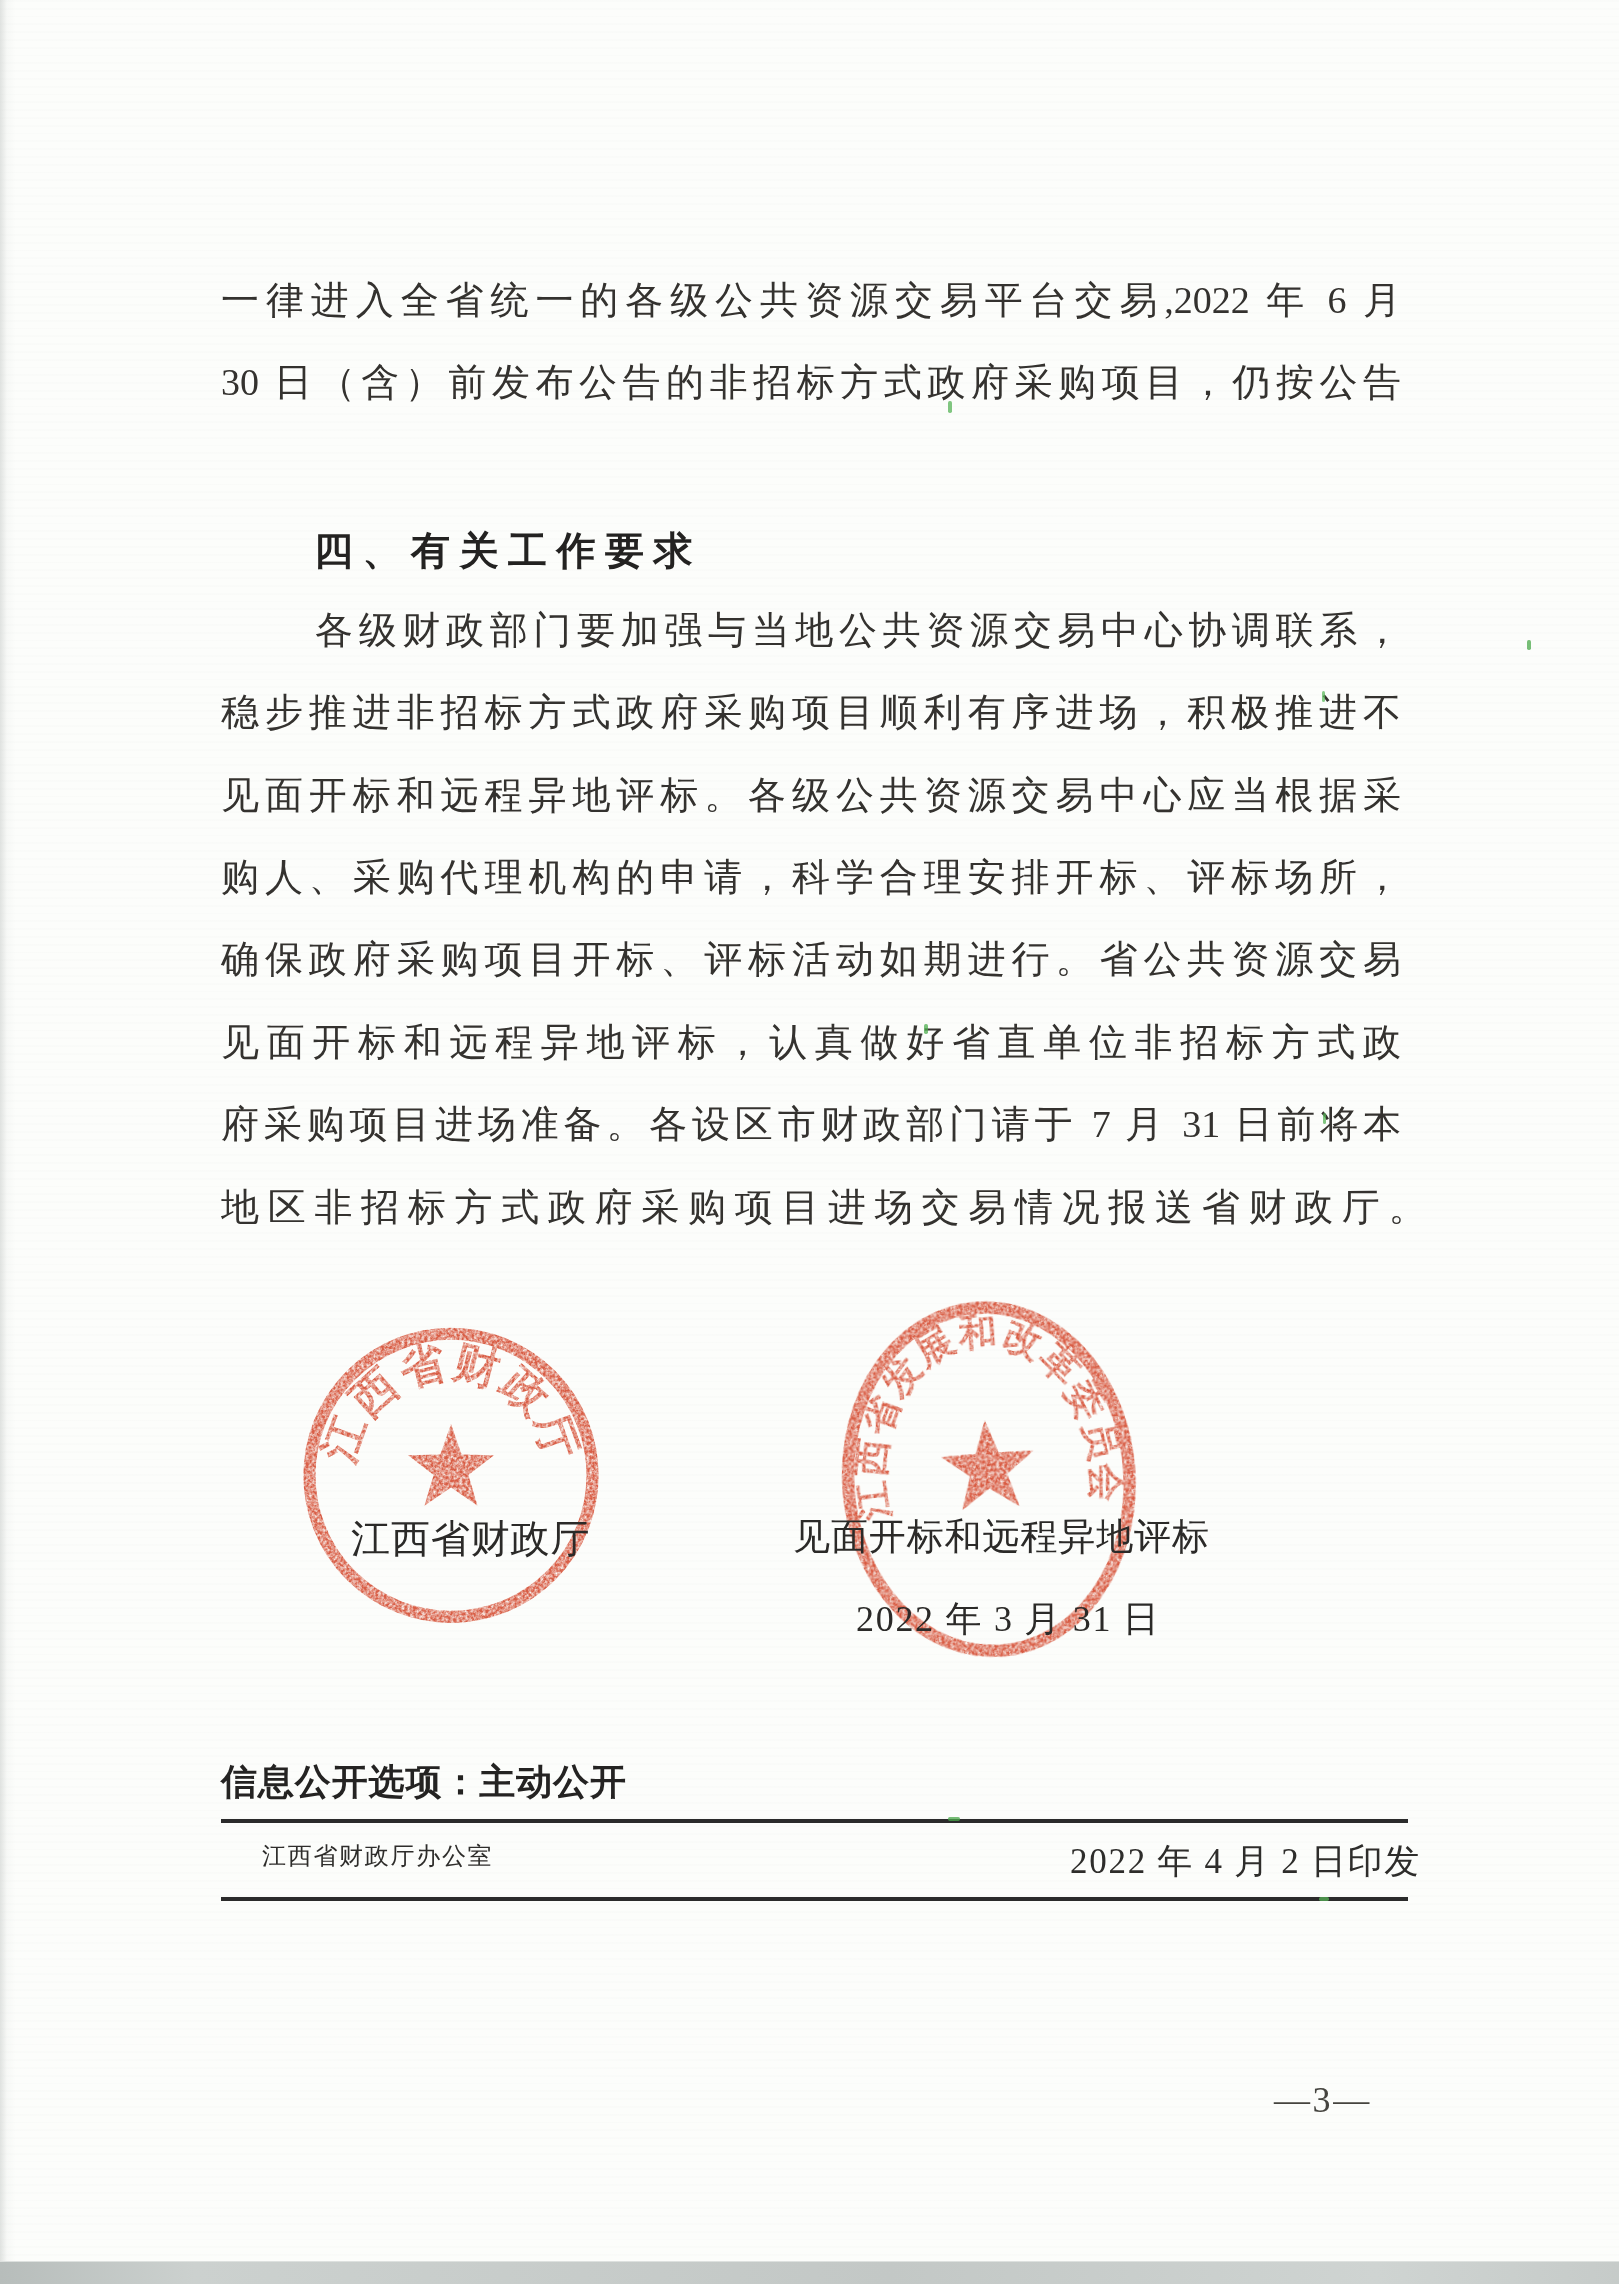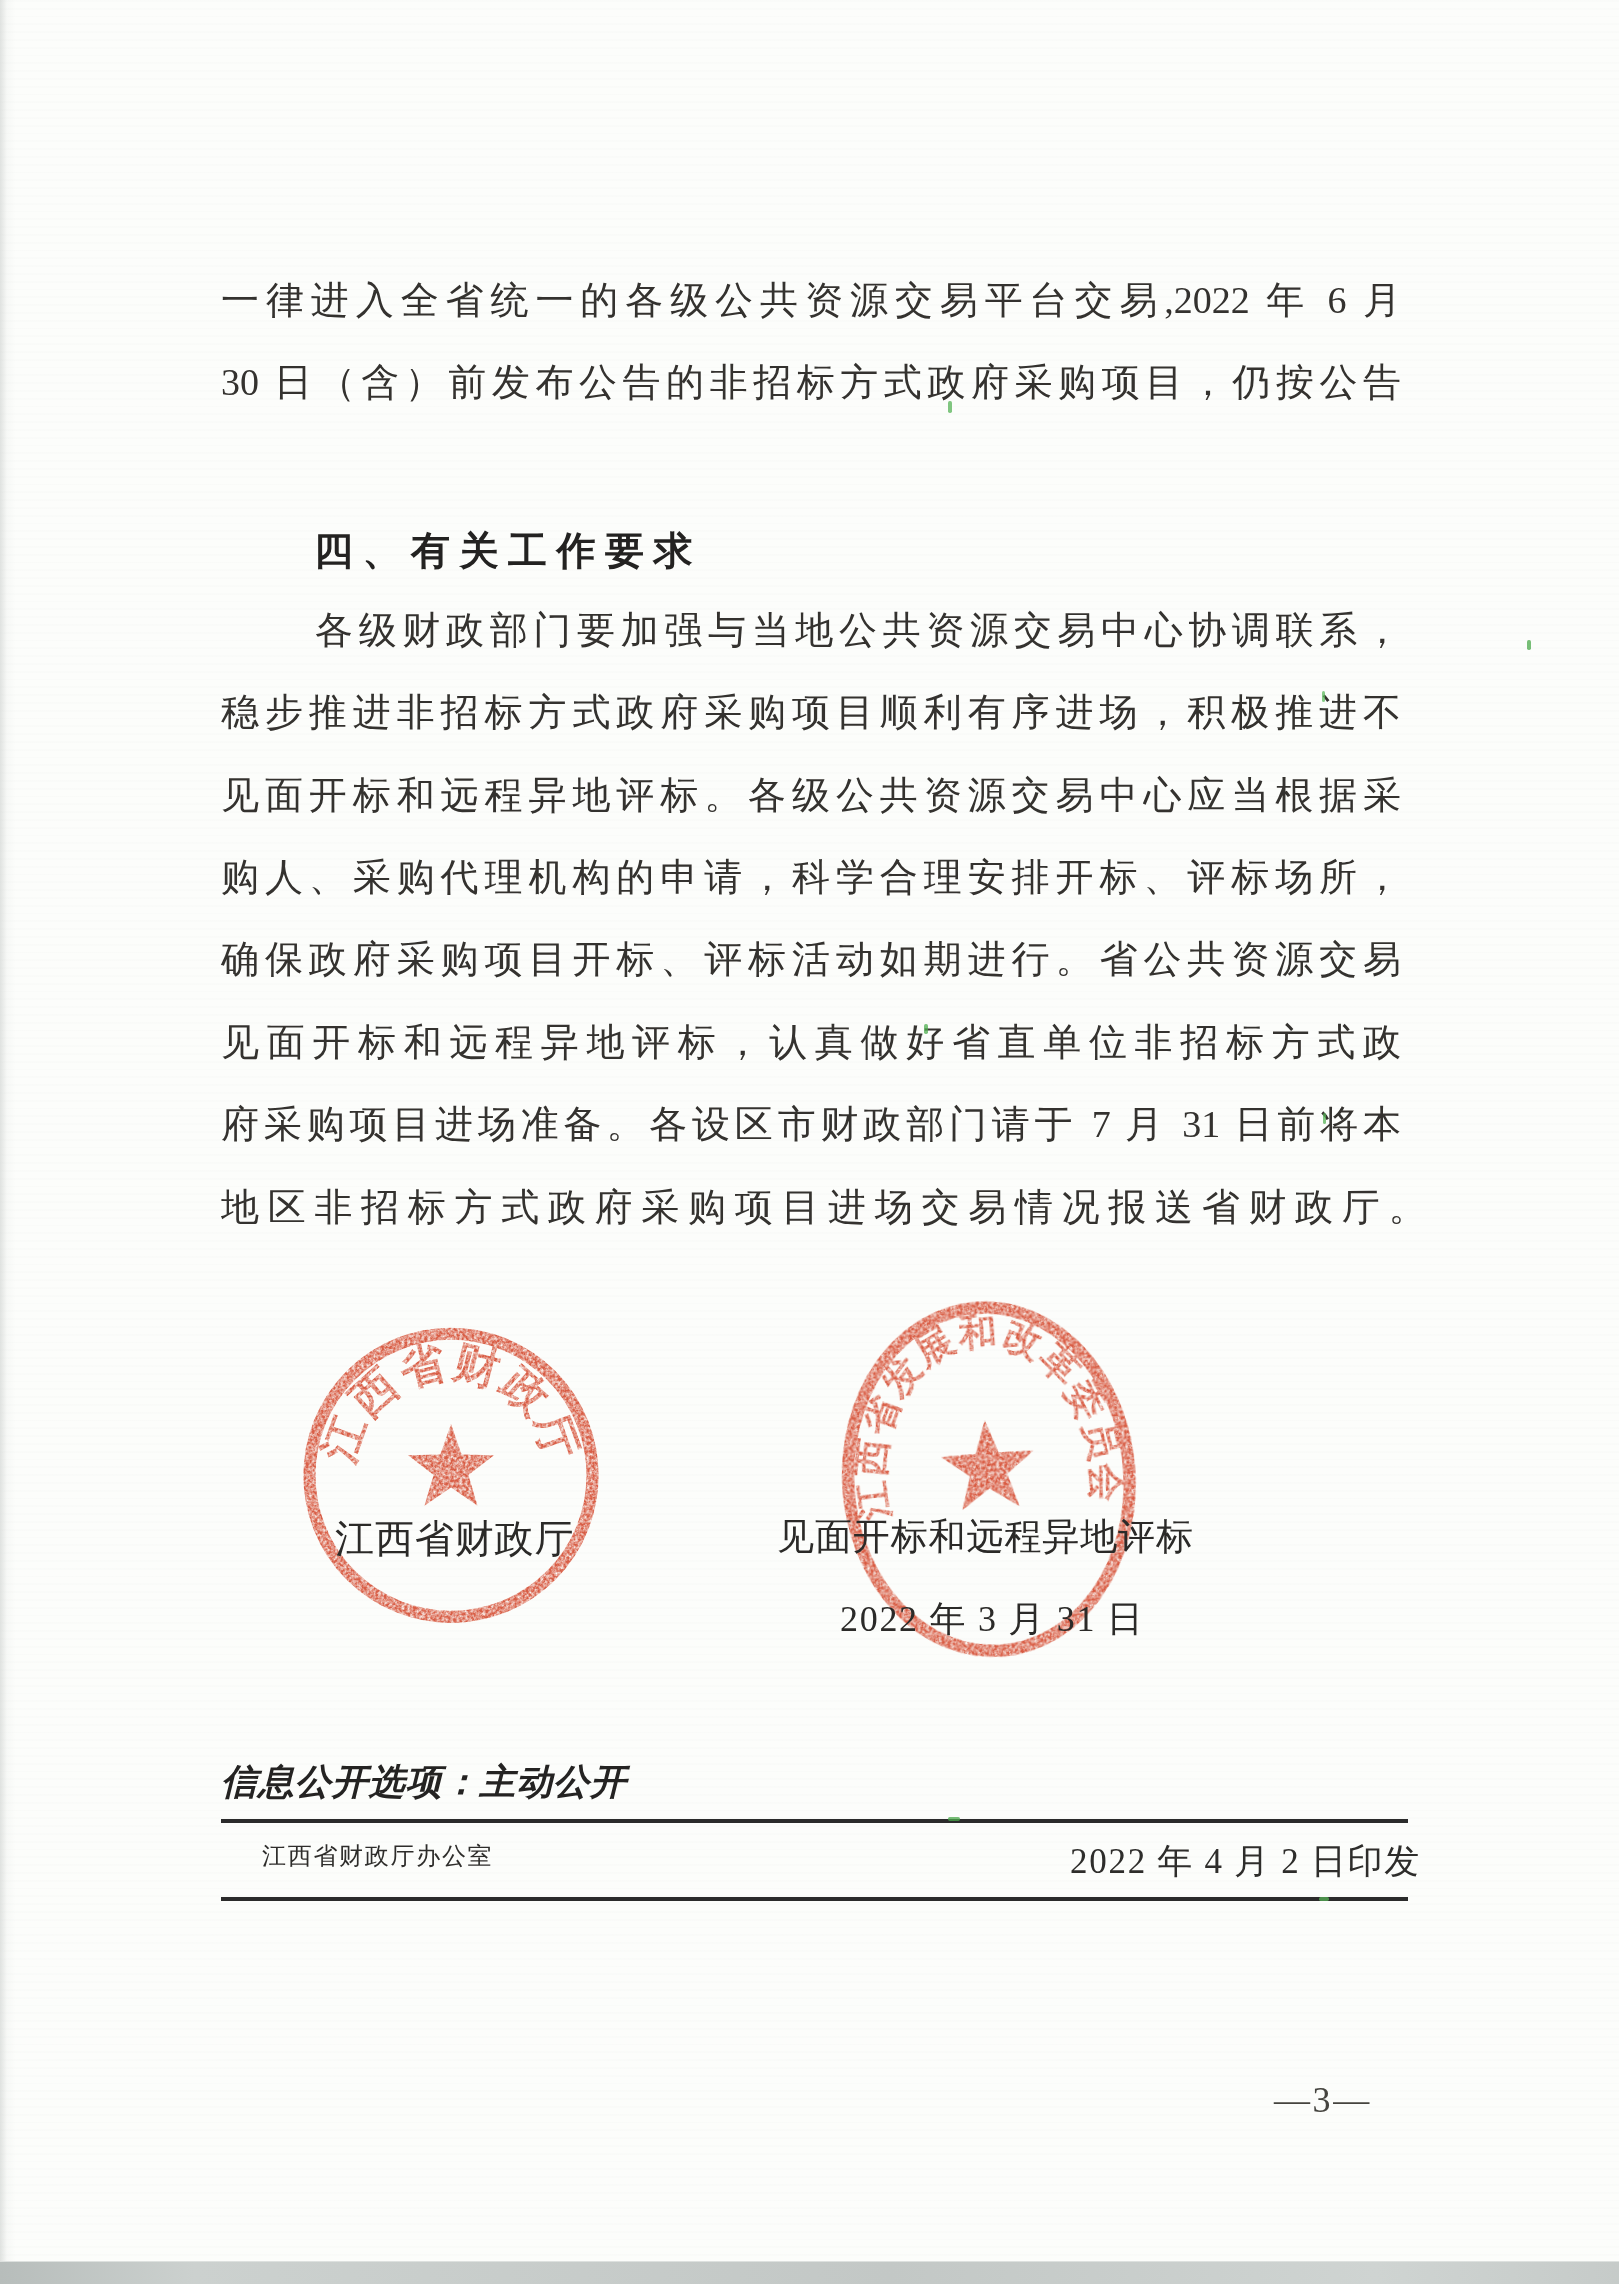--- a/index.html
+++ b/index.html
@@ -22,31 +22,31 @@
     color:#34322f;
     text-align:justify; text-align-last:justify; text-justify:inter-character;
   }
   .line.indent { left:315px; width:1086px; }
   .line.short { width:auto; text-align:left; text-align-last:auto; letter-spacing:8.7px; }
   .heading {
     position:absolute; left:314px; top:524px;
     font-family:"Liberation Sans","DejaVu Sans",sans-serif;
     font-weight:700; font-size:39px; letter-spacing:9.5px; color:#232221;
   }
-  .sig-text { position:absolute; color:#2b2a28; z-index:5; }
+  .sig-text { position:absolute; color:#2b2a28; z-index:5;margin-left:16px; }
   .org-left  { left:335px;  top:1512px; font-size:39px; letter-spacing:0.9px; }
   .org-right { left:777px;  top:1512px; font-size:37px; letter-spacing:0.9px; }
   .sig-date  { left:840px;  top:1595px; font-size:36px; letter-spacing:1.7px; }
   .seal { position:absolute; z-index:4; }
   .seal-left  { left:286px; top:1306px; }
   .seal-right { left:824px; top:1290px; transform:rotate(-4deg); }
   .footer-label {
     position:absolute; left:221px; top:1758px;
     font-family:"Liberation Sans","DejaVu Sans",sans-serif;
-    font-weight:700; font-size:36px; letter-spacing:0.9px; color:#242322;font-style:italic;
+    font-weight:700; font-size:36px; letter-spacing:0.9px; color:#242322;
   }
   .rule { position:absolute; left:221px; width:1187px; height:4.3px; background:#2b2b2b; }
   .rule-1 { top:1819px; }
   .rule-2 { top:1897px; }
   .issuer { position:absolute; left:262px; top:1840px; font-size:24px; letter-spacing:1.7px; color:#2e2d2b; }
   .printdate { position:absolute; right:233px; top:1838px; font-size:35px; letter-spacing:1.7px; color:#2e2d2b; }
   .pagenum { position:absolute; left:1274px; top:2079px; font-size:36px; letter-spacing:2.6px; color:#45443f; }
   .bottom-band {
     position:absolute; left:0; top:2261px; width:1619px; height:22.6px;
     background:linear-gradient(to right,#b7bdbb,#ccd1cf 12%,#c3c8c6 55%,#cfd4d2 85%,#c6cbc9);

